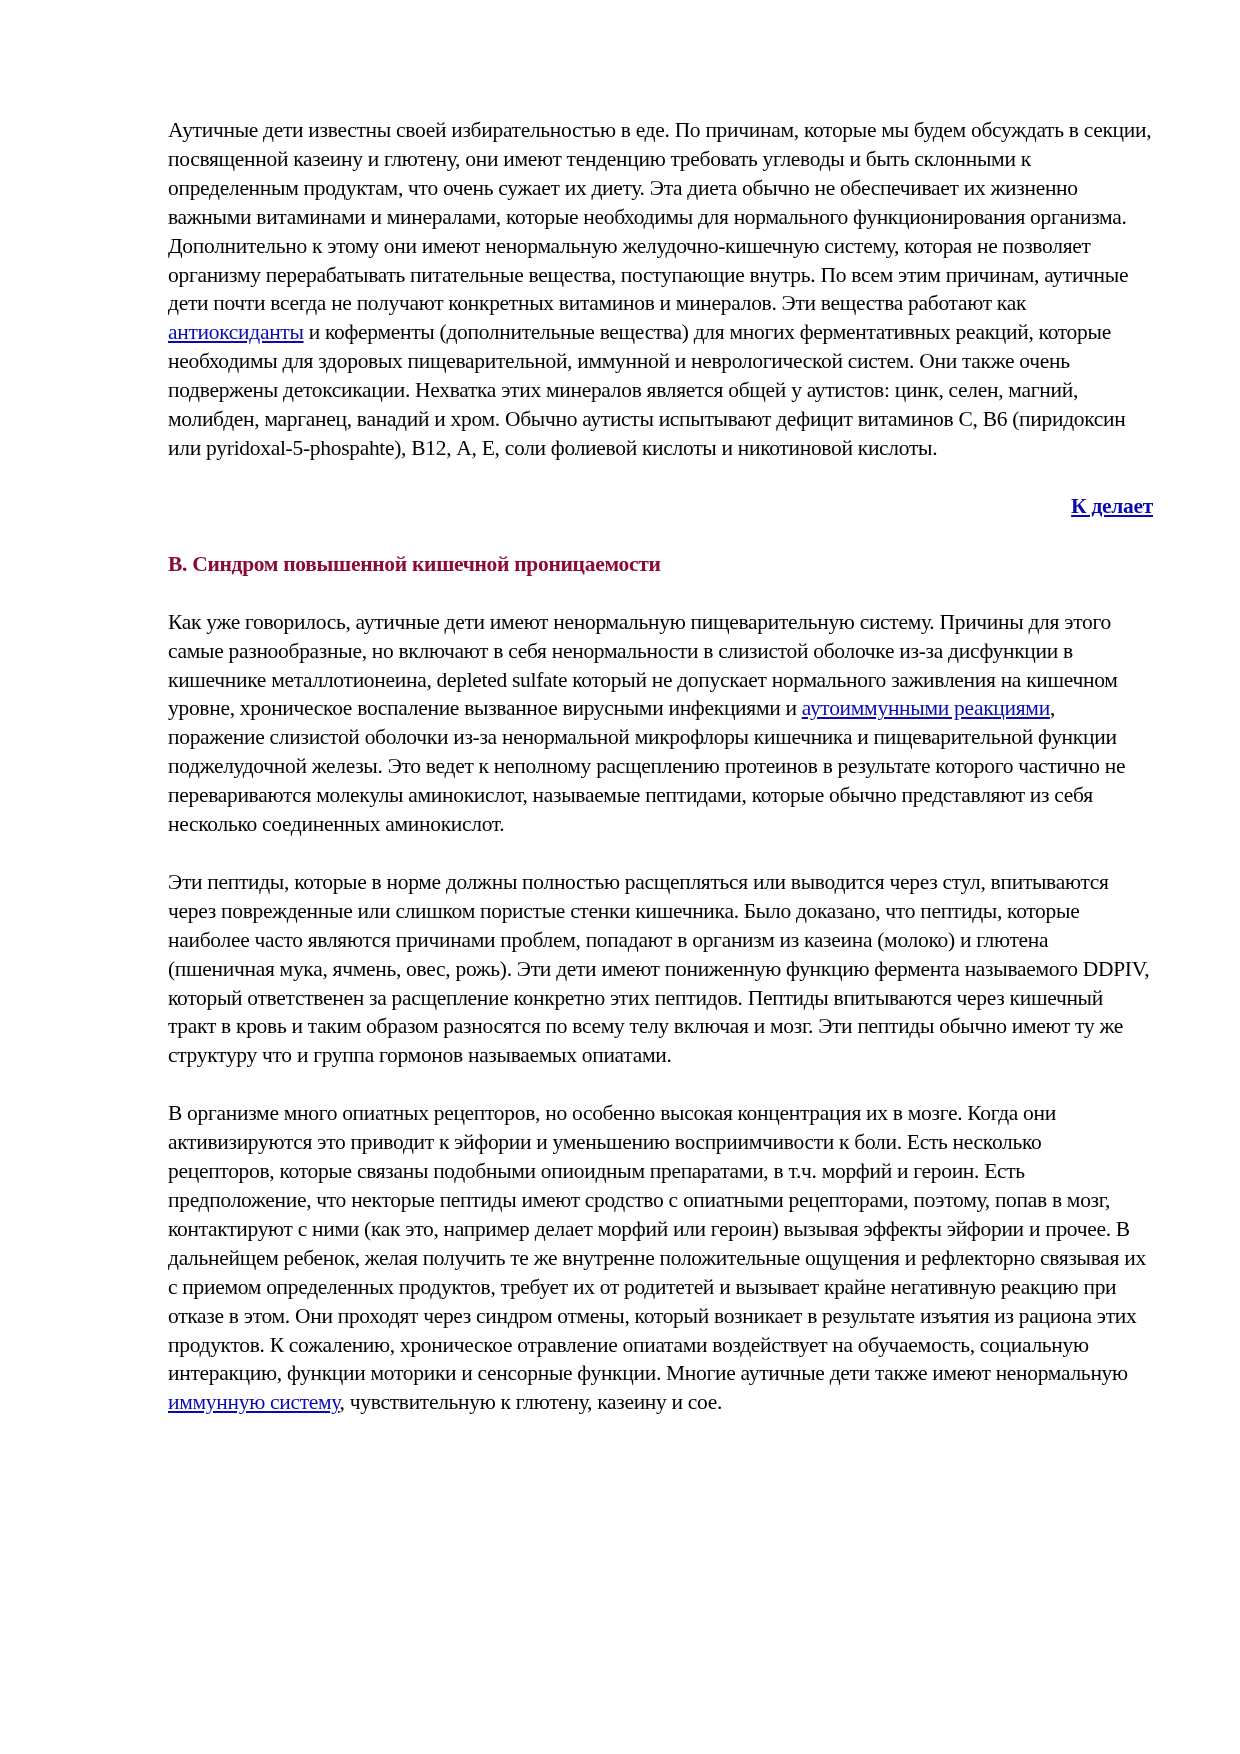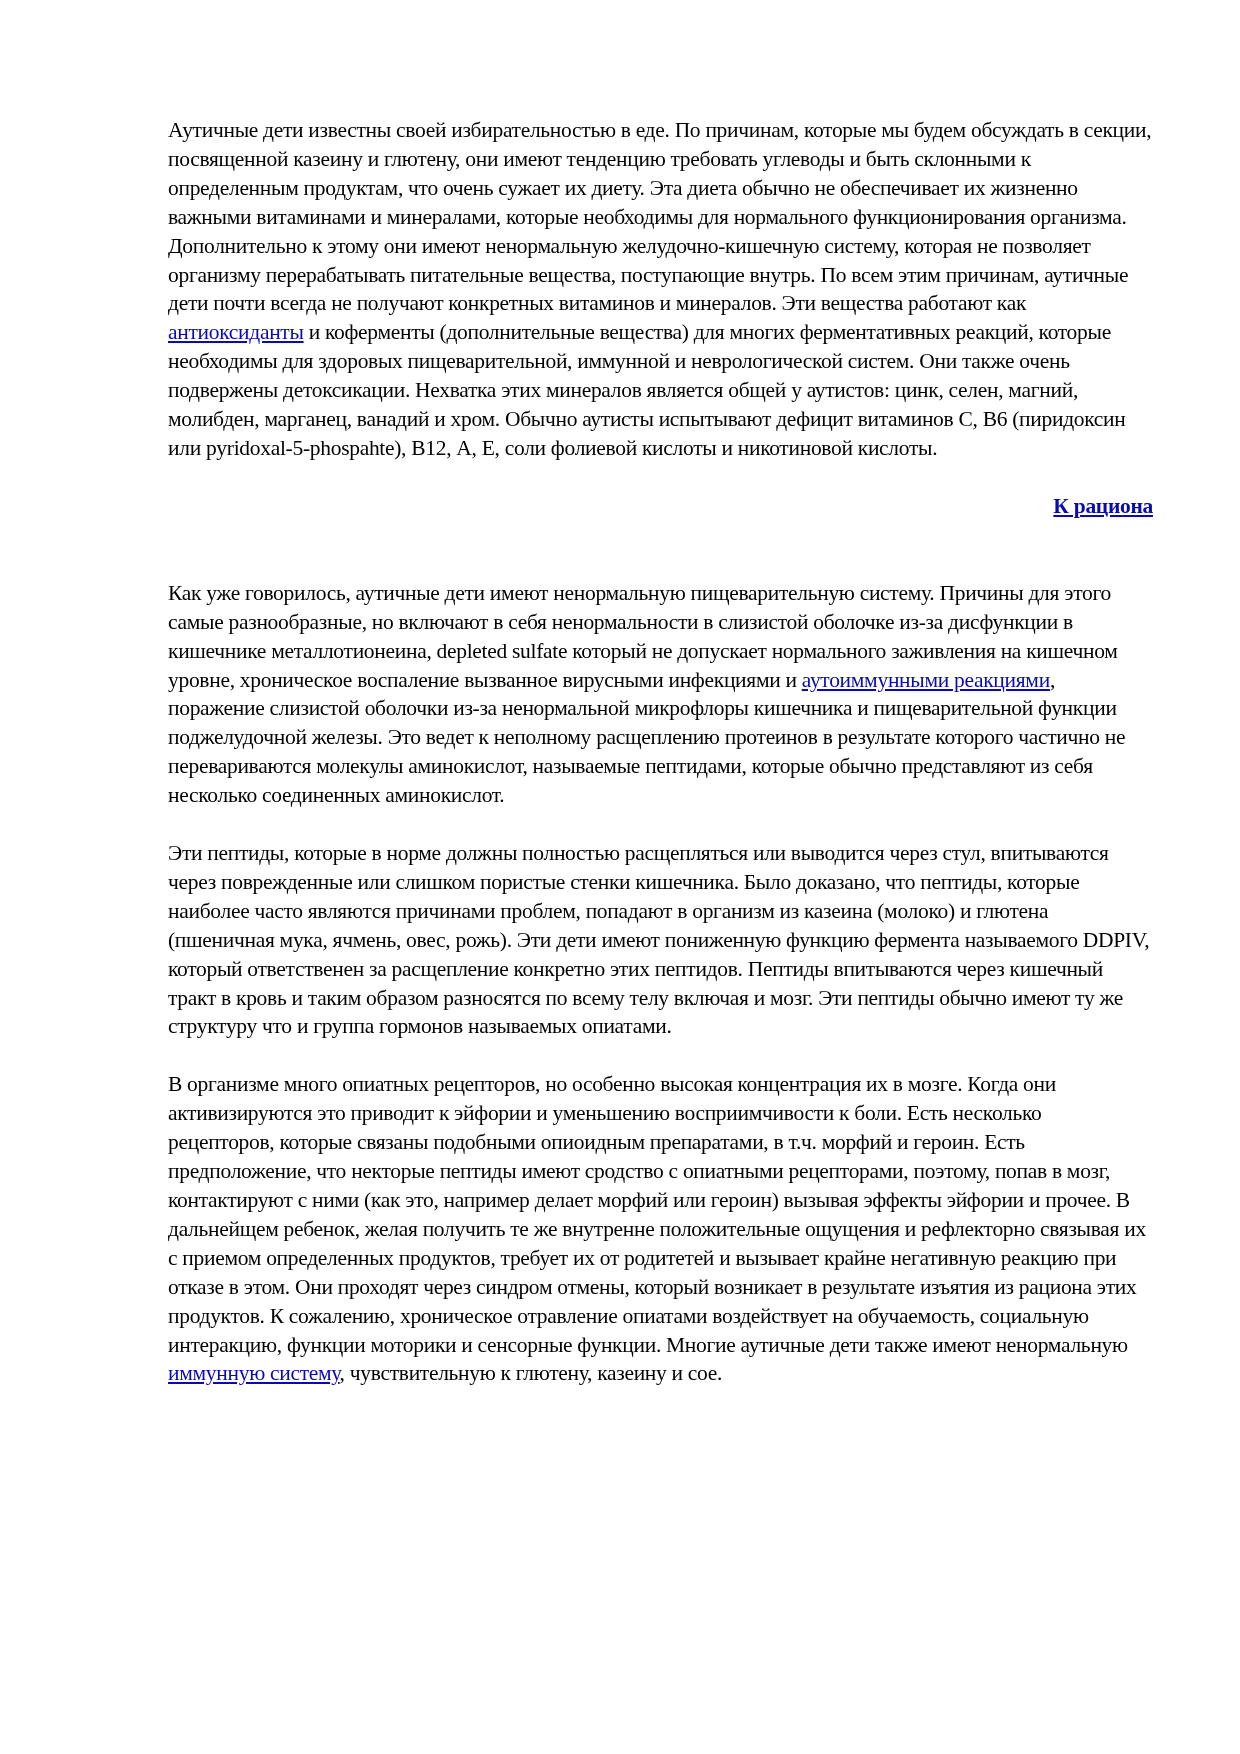--- a/index.html
+++ b/index.html
@@ -20,23 +20,24 @@
     color: #8b0b33; font-weight: bold; margin: 0; font-size: 21.5px;
   }
 </style>
 </head>
 <body>
 
 <div class="page">
   <p class="para"><span>Аутичные дети известны своей избирательностью в еде. По причинам, которые мы будем обсуждать в секции, посвященной казеину и глютену, они имеют тенденцию требовать углеводы и быть склонными к определенным продуктам, что очень сужает их диету. Эта диета обычно не обеспечивает их жизненно важными витаминами и минералами, которые необходимы для нормального функционирования организма. Дополнительно к этому они имеют ненормальную желудочно-кишечную систему, которая не позволяет организму перерабатывать питательные вещества, поступающие внутрь. По всем этим причинам, аутичные дети почти всегда не получают конкретных витаминов и минералов. Эти вещества работают как </span><a href="#" class="lnk">антиоксиданты</a><span> и коферменты (дополнительные вещества) для многих ферментативных реакций, которые необходимы для здоровых пищеварительной, иммунной и неврологической систем. Они также очень подвержены детоксикации. Нехватка этих минералов является общей у аутистов: цинк, селен, магний, молибден, марганец, ванадий и хром. Обычно аутисты испытывают дефицит витаминов С, В6 (пиридоксин или pyridoxal-5-phospahte),  В12, А, Е, соли фолиевой кислоты и никотиновой кислоты.</span></p>
 
   <div style="height:29px"></div>
-  <p class="back"><a href="#">К рациона</a></p>
+  <p class="back"><a href="#">К делает</a></p>
 
   <div style="height:29px"></div>
+  <p class="heading">B. Синдром повышенной кишечной проницаемости</p>
 
   <div style="height:29px"></div>
   <p class="para"><span>Как уже говорилось, аутичные дети имеют ненормальную пищеварительную систему. Причины для этого самые разнообразные, но включают в себя ненормальности в слизистой оболочке из-за дисфункции в кишечнике металлотионеина, depleted sulfate который не допускает нормального заживления на кишечном уровне, хроническое воспаление вызванное вирусными инфекциями и </span><a href="#" class="lnk">аутоиммунными реакциями</a><span>, поражение слизистой оболочки из-за ненормальной микрофлоры кишечника и пищеварительной функции поджелудочной железы. Это ведет к неполному расщеплению протеинов в результате которого частично не перевариваются молекулы аминокислот, называемые пептидами, которые обычно представляют из себя несколько соединенных аминокислот.</span></p>
 
   <div style="height:29px"></div>
   <p class="para">Эти пептиды, которые в норме должны полностью расщепляться или выводится через стул, впитываются через поврежденные или слишком пористые стенки кишечника. Было доказано, что пептиды, которые наиболее часто являются причинами проблем, попадают в организм из казеина (молоко) и глютена (пшеничная мука, ячмень, овес, рожь). Эти дети имеют пониженную функцию фермента называемого DDPIV, который ответственен за расщепление конкретно этих пептидов. Пептиды впитываются через кишечный тракт в кровь и таким образом разносятся по всему телу включая и мозг. Эти пептиды обычно имеют ту же структуру что и группа гормонов называемых опиатами.</p>
 
   <div style="height:29px"></div>
   <p class="para"><span>В организме много опиатных рецепторов, но особенно высокая концентрация их в мозге. Когда они активизируются это приводит к эйфории и уменьшению восприимчивости к боли. Есть несколько рецепторов, которые связаны подобными опиоидным препаратами, в т.ч. морфий и героин. Есть предположение, что некторые пептиды имеют сродство с опиатными рецепторами, поэтому, попав в мозг, контактируют с ними (как это, например делает морфий или героин) вызывая эффекты эйфории и прочее. В дальнейщем ребенок, желая получить те же внутренне положительные ощущения и  рефлекторно связывая их с приемом определенных продуктов, требует их от родитетей и вызывает крайне негативную реакцию при отказе в этом. Они проходят через синдром отмены, который возникает в результате изъятия из рациона этих продуктов. К сожалению, хроническое отравление опиатами воздействует на обучаемость,  социальную интеракцию, функции моторики и сенсорные функции. Многие аутичные дети также имеют ненормальную </span><a href="#" class="lnk">иммунную систему</a><span>, чувствительную к глютену, казеину и сое.</span></p>
 </div>

